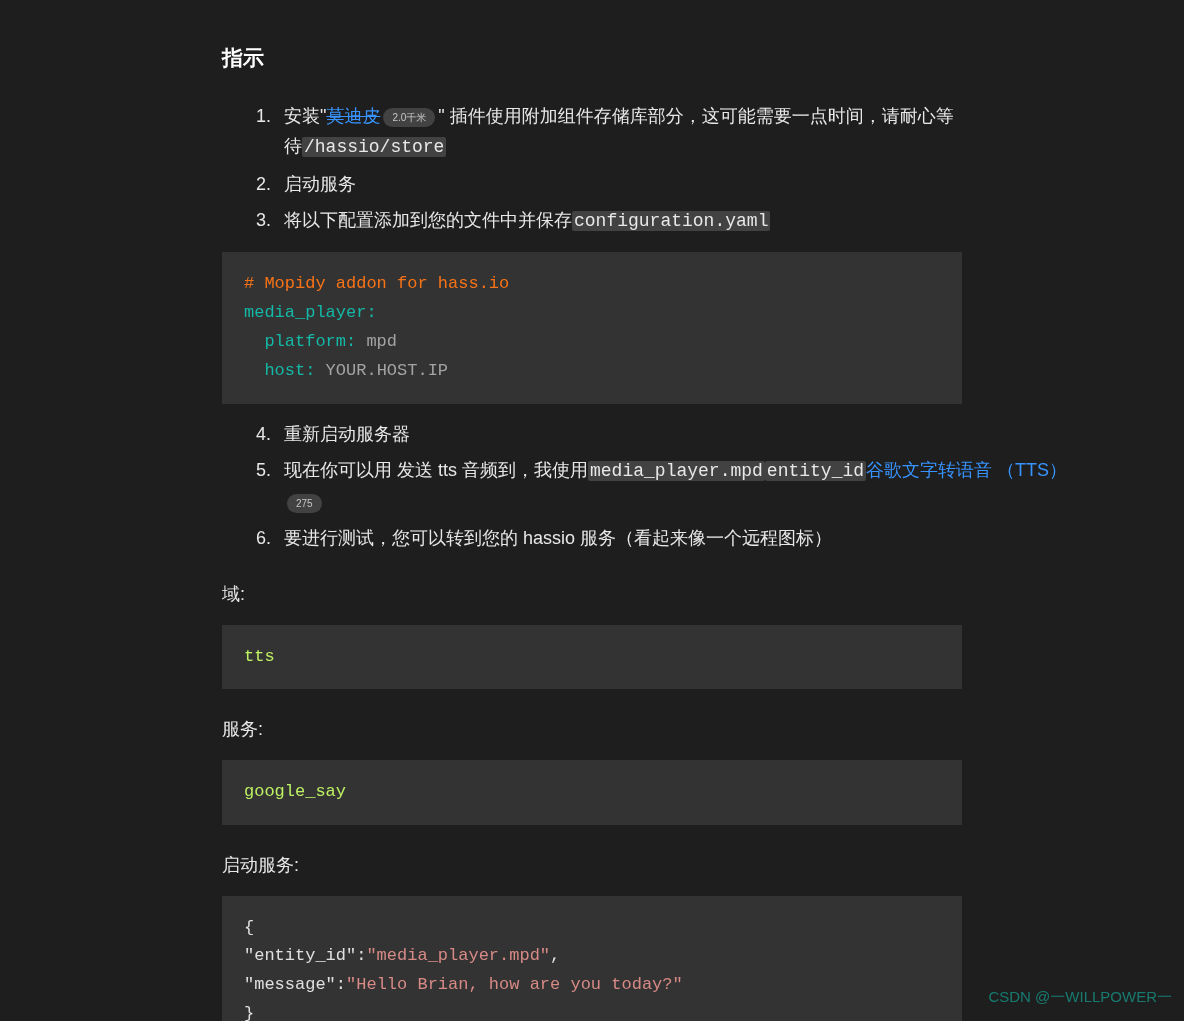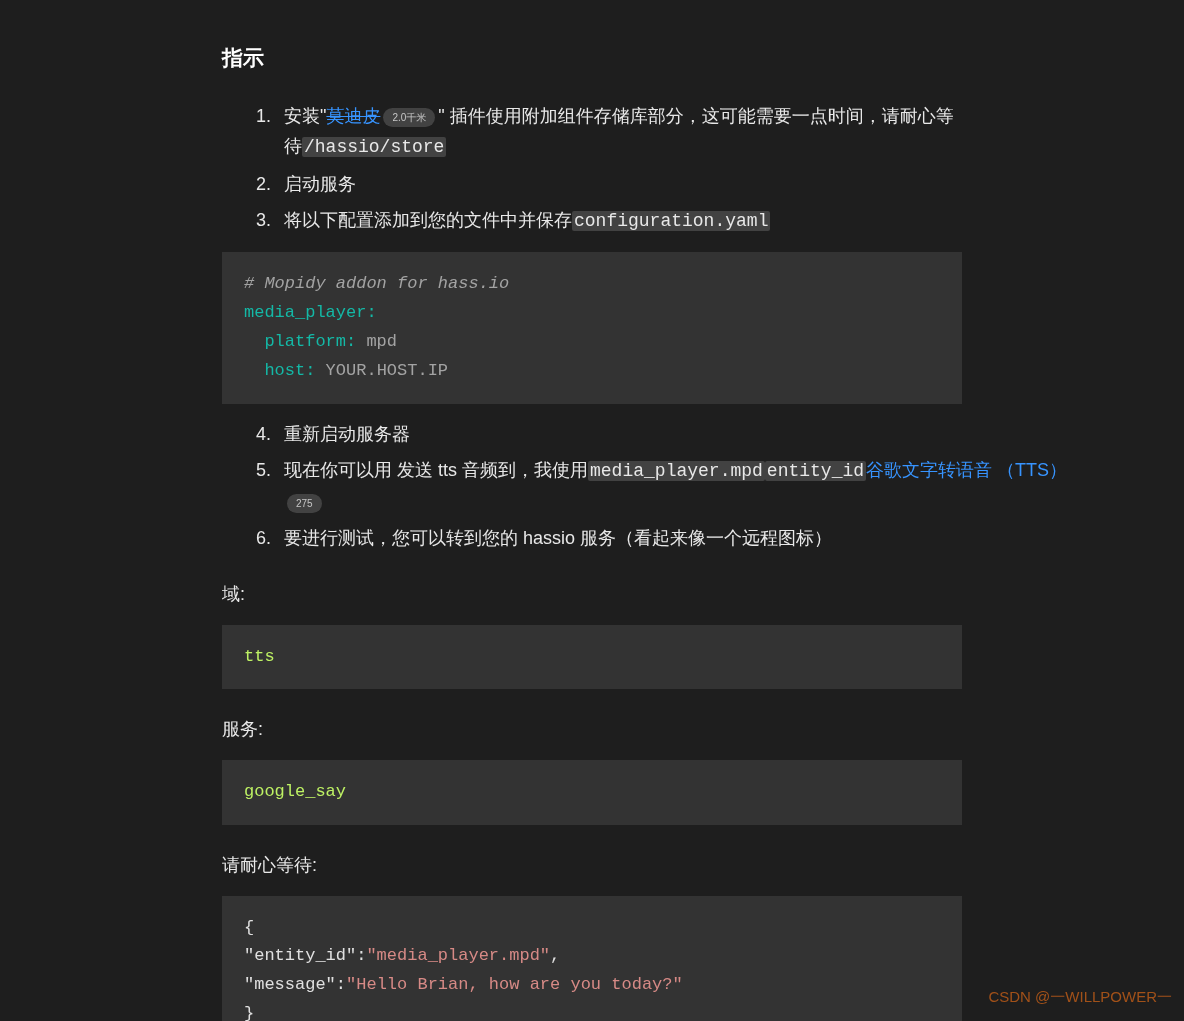--- a/index.html
+++ b/index.html
@@ -75,35 +75,35 @@
     .codeblock {
       background: #333333;
       margin: 15px 150px;
       padding: 18px 22px;
       font-family: "SFMono-Regular", Consolas, "Liberation Mono", Menlo, monospace;
       font-size: 17px;
       line-height: 1.7;
       white-space: pre;
       overflow-x: auto;
     }
-    .c-comment { color: #a3a3a3; font-style: italic; }
+    .c-comment { color: #f97316; }
     .c-text { color: #14b8a6; }
     .c-value { color: #a3a3a3; }
     .c-teal { color: #bef264; }
     .c-string { color: #d78a86; }
     .c-default { color: #e0e0e0; }
     .plabel {
       margin: 25px 0 0 150px;
       color: #e8e8e8;
     }
     .watermark {
       position: fixed;
       bottom: 12px;
       right: 12px;
-      color: #f97316;
+      color: #14b8a6;
       font-size: 15px;
       opacity: 0.6;
       pointer-events: none;
     }
   </style>
 </head>
 <body>
 
 <div class="container">
   <h2>指示</h2>
@@ -130,21 +130,21 @@
     </li>
     <li>要进行测试，您可以转到您的 hassio 服务（看起来像一个远程图标）</li>
   </ol>
 
   <p class="plabel">域:</p>
   <div class="codeblock"><span class="c-teal">tts</span></div>
 
   <p class="plabel">服务:</p>
   <div class="codeblock"><span class="c-teal">google_say</span></div>
 
-  <p class="plabel">请耐心等待:</p>
+  <p class="plabel">启动服务:</p>
   <div class="codeblock"><span class="c-default">{</span>
 <span class="c-default">"entity_id"</span><span class="c-default">:</span><span class="c-string">"media_player.mpd"</span><span class="c-default">,</span>
 <span class="c-default">"message"</span><span class="c-default">:</span><span class="c-string">"Hello Brian, how are you today?"</span>
 <span class="c-default">}</span></div>
 
 </div>
 
 <div class="watermark">CSDN @一WILLPOWER一</div>
 
 </body></html>

